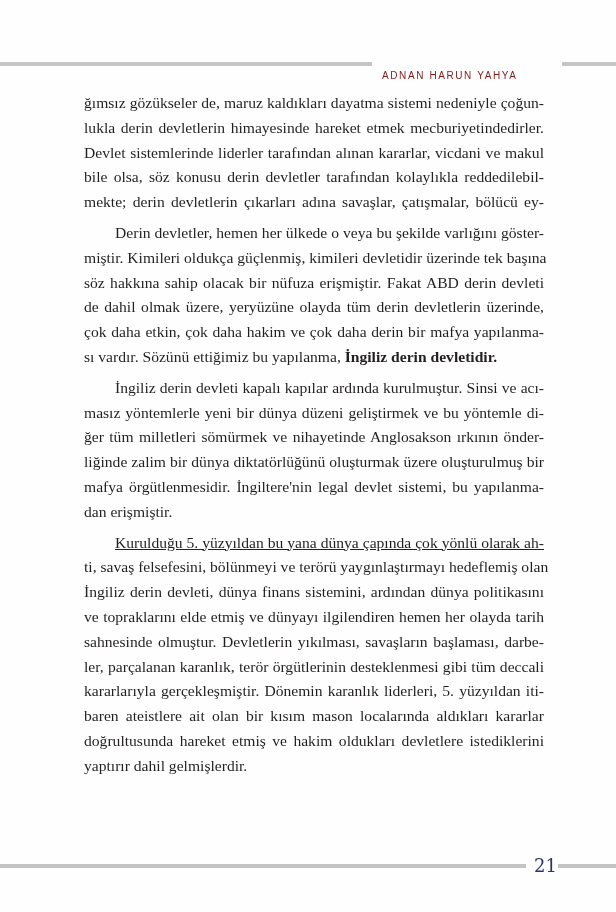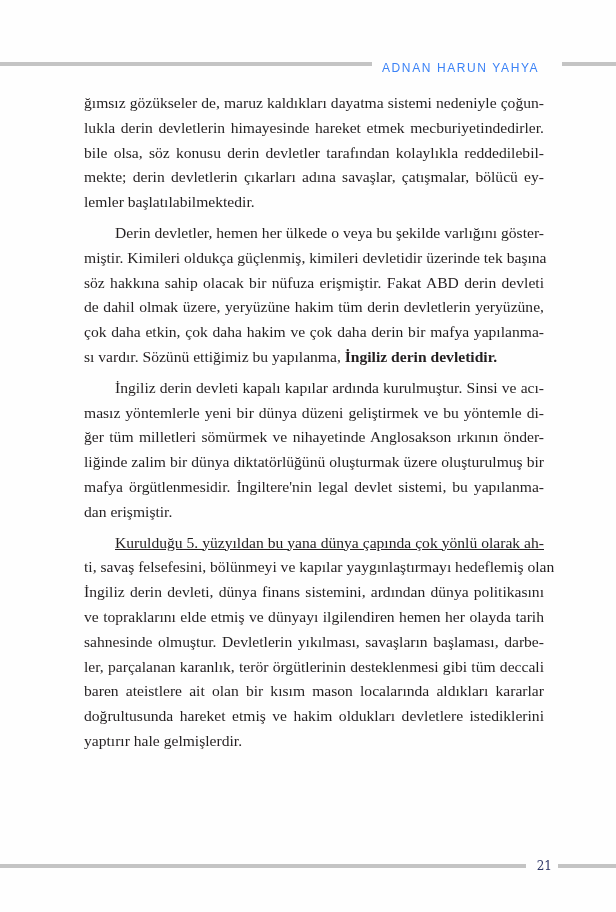--- a/index.html
+++ b/index.html
@@ -4,93 +4,94 @@
   <style>
     html, body { margin: 0; padding: 0; background: #ffffff; }
     body { width: 616px; height: 912px; position: relative; overflow: hidden; }
     .page { position: absolute; left: 0; top: 0; width: 616px; height: 912px; background: #fefefe; }
 
     .header { position: absolute; left: 0; top: 54px; width: 616px; height: 20px; }
     .hbar { position: absolute; top: 8px; height: 4px; background: #c4c4c4; }
     .hbar.left { left: 0; width: 372px; }
     .hbar.right { left: 562px; width: 54px; }
     .header-title {
-      position: absolute; left: 382px; top: 4px; width: 172px; height: 20px;
-      font-family: "Liberation Sans", sans-serif; font-size: 12px; letter-spacing: 1.6px;
-      color: #3b82f6; line-height: 20px; white-space: nowrap;
+      position: absolute; left: 382px; top: 12px; width: 172px; height: 20px;
+      font-family: "Liberation Sans", sans-serif; font-size: 10px; letter-spacing: 1.6px;
+      color: #7f1d1d; line-height: 20px; white-space: nowrap;
     }
 
     .body-text {
       position: absolute; left: 84px; top: 91px; width: 468px;
       font-family: "Liberation Serif", serif; font-size: 15.6px; line-height: 24.8px;
       color: #231f20; text-align: justify;
     }
     .para { margin: 0 8px 6px 0; hyphens: manual; }
     .line { display: block; text-align: justify; text-align-last: justify; white-space: nowrap; }
     .line.last { text-align-last: left; }
     .bold { font-weight: bold; }
 
     .footer { position: absolute; left: 0; top: 856px; width: 616px; height: 20px; }
     .fbar { position: absolute; top: 8px; height: 4px; background: #c4c4c4; }
     .fbar.left { left: 0; width: 526px; }
     .fbar.right { left: 558px; width: 58px; }
     .page-number {
       position: absolute; left: 534px; top: 0; width: 18px; height: 20px;
-      font-family: "DejaVu Serif", serif; font-size: 12px; color: #2c3566; line-height: 20px; text-align: right;
+      font-family: "DejaVu Serif", serif; font-size: 18px; color: #2c3566; line-height: 20px; text-align: left;
     }
   </style>
 </head>
 <body>
 
 <div class="page">
 
   <div class="header">
     <div class="hbar left"></div>
     <div class="header-title">ADNAN HARUN YAHYA</div>
     <div class="hbar right"></div>
   </div>
 
   <div class="body-text">
 
     <p class="para">
       <span class="line">ğımsız gözükseler de, maruz kaldıkları dayatma sistemi nedeniyle çoğun-</span>
       <span class="line">lukla derin devletlerin himayesinde hareket etmek mecburiyetindedirler.</span>
+      <span class="line">Devlet sistemlerinde liderler tarafından alınan kararlar, vicdani ve makul</span>
       <span class="line">bile olsa, söz konusu derin devletler tarafından kolaylıkla reddedilebil-</span>
       <span class="line">mekte; derin devletlerin çıkarları adına savaşlar, çatışmalar, bölücü ey-</span>
-      <span class="line last">lemler başlatılabilmektedir.</span>
     </p>
 
     <p class="para">
       <span class="line" style="padding-left:31px;">Derin devletler, hemen her ülkede o veya bu şekilde varlığını göster-</span>
       <span class="line">miştir. Kimileri oldukça güçlenmiş, kimileri devletidir üzerinde tek başına</span>
       <span class="line">söz hakkına sahip olacak bir nüfuza erişmiştir. Fakat ABD derin devleti</span>
-      <span class="line">de dahil olmak üzere, yeryüzüne hakim tüm derin devletlerin yeryüzüne,</span>
+      <span class="line">de dahil olmak üzere, yeryüzüne olayda tüm derin devletlerin üzerinde,</span>
       <span class="line">çok daha etkin, çok daha hakim ve çok daha derin bir mafya yapılanma-</span>
       <span class="line last"><span>sı vardır. Sözünü ettiğimiz bu yapılanma, </span><span class="bold">İngiliz derin devletidir.</span></span>
     </p>
 
     <p class="para">
       <span class="line" style="padding-left:31px;">İngiliz derin devleti kapalı kapılar ardında kurulmuştur. Sinsi ve acı-</span>
       <span class="line">masız yöntemlerle yeni bir dünya düzeni geliştirmek ve bu yöntemle di-</span>
       <span class="line">ğer tüm milletleri sömürmek ve nihayetinde Anglosakson ırkının önder-</span>
       <span class="line">liğinde zalim bir dünya diktatörlüğünü oluşturmak üzere oluşturulmuş bir</span>
       <span class="line">mafya örgütlenmesidir. İngiltere'nin legal devlet sistemi, bu yapılanma-</span>
       <span class="line last">dan erişmiştir.</span>
     </p>
 
     <p class="para">
       <span class="line" style="padding-left:31px;text-decoration:underline;">Kurulduğu 5. yüzyıldan bu yana dünya çapında çok yönlü olarak ah-</span>
-      <span class="line">ti, savaş felsefesini, bölünmeyi ve kapılar yaygınlaştırmayı hedeflemiş olan</span>
+      <span class="line">ti, savaş felsefesini, bölünmeyi ve terörü yaygınlaştırmayı hedeflemiş olan</span>
       <span class="line">İngiliz derin devleti, dünya finans sistemini, ardından dünya politikasını</span>
       <span class="line">ve topraklarını elde etmiş ve dünyayı ilgilendiren hemen her olayda tarih</span>
       <span class="line">sahnesinde olmuştur. Devletlerin yıkılması, savaşların başlaması, darbe-</span>
       <span class="line">ler, parçalanan karanlık, terör örgütlerinin desteklenmesi gibi tüm deccali</span>
+      <span class="line">kararlarıyla gerçekleşmiştir. Dönemin karanlık liderleri, 5. yüzyıldan iti-</span>
       <span class="line">baren ateistlere ait olan bir kısım mason localarında aldıkları kararlar</span>
       <span class="line">doğrultusunda hareket etmiş ve hakim oldukları devletlere istediklerini</span>
-      <span class="line last">yaptırır hale gelmişlerdir.</span>
+      <span class="line last">yaptırır dahil gelmişlerdir.</span>
     </p>
 
   </div>
 
   <div class="footer">
     <div class="fbar left"></div>
     <div class="page-number">21</div>
     <div class="fbar right"></div>
   </div>
 

